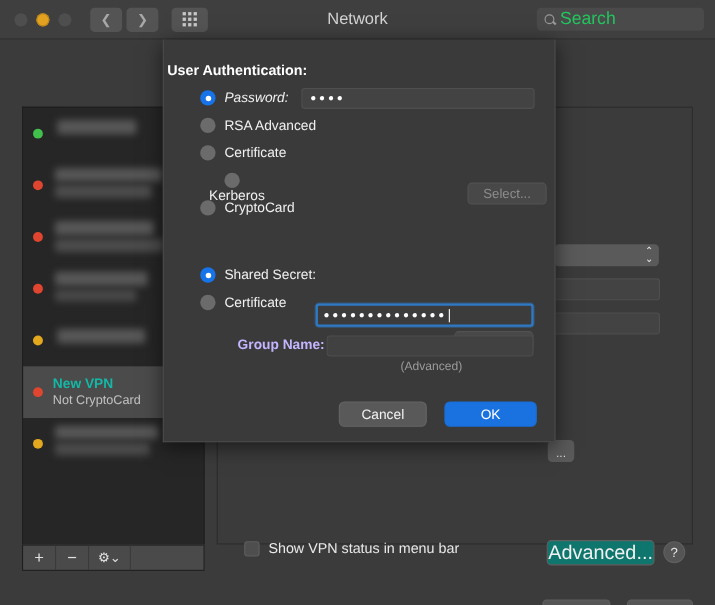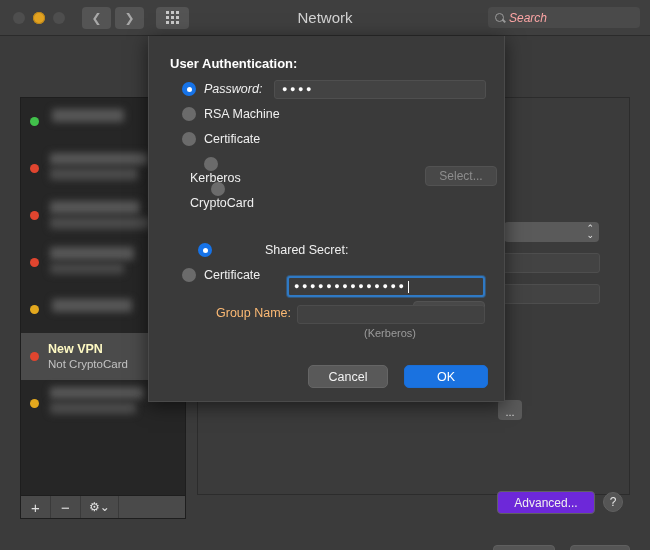--- a/index.html
+++ b/index.html
@@ -104,21 +104,21 @@
     flex: none;
   }
   .search-glass::after {
     content: "";
     position: absolute;
     width: 4px; height: 1.5px;
     background: #9a9a9a;
     right: -3px; bottom: 0px;
     transform: rotate(45deg);
   }
-  .search-ph { color: #fca5a5; font-size: 12px; font-style: italic; }
+  .search-ph { color: #22c55e; font-size: 16px; }
 
   
   .content {
     position: absolute;
     left: 0; top: 36px;
     width: 650px; height: 514px;
     background: #3b3b3b;
   }
 
   
@@ -154,21 +154,21 @@
   .blurwrap { position: relative; width: 108px; height: 34px; }
   .blurbar {
     position: absolute;
     background: #575757;
     filter: blur(3.5px);
     border-radius: 2px;
   }
 
   .srow-text { line-height: 1.25; }
   .srow-title {
-    color: #fef9c3;
+    color: #14b8a6;
     font-size: 12.5px;
     font-weight: bold;
   }
   .srow-sub {
     color: #c2c2c2;
     font-size: 11.5px;
   }
 
   .sidebar-toolbar {
     position: absolute;
@@ -250,25 +250,25 @@
   }
   .vpnstatus-label {
     color: #e8e8e8;
     font-size: 13px;
   }
 
   .advanced-btn {
     position: absolute;
     left: 497px; top: 455px;
     width: 98px; height: 23px;
-    background: #6d28d9;
+    background: #0f766e;
     border: 1px solid #606060;
     border-radius: 4px;
     color: #f0f0f0;
-    font-size: 12px;
+    font-size: 18px;
     display: flex; align-items: center; justify-content: center;
   }
 
   .help-btn {
     position: absolute;
     left: 603px; top: 456px;
     width: 20px; height: 20px;
     border-radius: 50%;
     background: #555555;
     border: 1px solid #606060;
@@ -300,21 +300,21 @@
     border-top: none;
     box-shadow: 0 4px 18px rgba(0,0,0,0.55);
   }
 
   .dlg-section-title {
     position: absolute;
     color: #ffffff;
     font-size: 13px;
     font-weight: bold;
   }
-  .t-user { left: 21px; top: 20px; }
+  .t-user { left: 3px; top: 20px; }
   .t-machine { left: 17px; top: 183px; }
 
   .radio-row {
     position: absolute;
     display: flex;
     align-items: center;
   }
   .radio {
     width: 14px; height: 14px;
     border-radius: 50%;
@@ -335,22 +335,22 @@
     color: #f0f0f0;
     font-size: 12.5px;
     margin-left: 8px;
     white-space: nowrap;
   }
 
   .r-pass   { left: 33px; top: 46px; font-style: italic; }
   .r-rsa    { left: 33px; top: 71px; }
   .r-cert1  { left: 33px; top: 96px; }
   .r-kerb   { left: 33px; top: 121px; flex-direction: column; }
-  .r-crypto { left: 33px; top: 146px; flex-direction: column; }
-  .r-shared { left: 49px; top: 207px; gap: 45px; }
+  .r-crypto { left: 33px; top: 146px; }
+  .r-shared { left: 33px; top: 207px; }
   .r-cert2  { left: 33px; top: 232px; }
 
   .dlg-field {
     position: absolute;
     background: #434343;
     border: 1px solid #4f4f4f;
     border-radius: 3px;
     display: flex;
     align-items: center;
     padding-left: 7px;
@@ -393,23 +393,23 @@
     color: #8d8d8d;
     font-size: 12px;
     display: flex; align-items: center; justify-content: center;
   }
   .sel-1 { left: 276px; top: 130px; width: 72px; height: 20px; }
   .sel-2 { left: 264px; top: 265px; width: 72px; height: 20px; }
 
   .group-label {
     position: absolute;
     left: 67px; top: 270px;
-    color: #fdba74;
+    color: #c4b5fd;
     font-size: 12.5px;
-    font-weight: normal;
+    font-weight: bold;
   }
   .optional-label {
     position: absolute;
     left: 215px; top: 291px;
     color: #9b9b9b;
     font-size: 11px;
   }
 
   .dlg-btn {
     position: absolute;
@@ -538,20 +538,24 @@
 
     <div class="rightpanel">
       <div class="popupbtn">
         <span class="popup-arrows">⌃<br>⌄</span>
       </div>
       <div class="rfield f1"></div>
       <div class="rfield f2"></div>
       <div class="smallbtn">...</div>
     </div>
 
+    <div class="vpnstatus-row">
+      <span class="checkbox"></span>
+      <span class="vpnstatus-label">Show VPN status in menu bar</span>
+    </div>
 
     <div class="advanced-btn">Advanced...</div>
     <div class="help-btn">?</div>
 
     <div class="footer-btn revert">Revert</div>
     <div class="footer-btn apply">Apply</div>
 
   </div>
 
   <div class="dialog">
@@ -561,21 +565,21 @@
     <div class="radio-row r-pass">
       <span class="radio on"></span>
       <span class="radio-label">Password:</span>
     </div>
     <div class="dlg-field f-password">
       <span class="dots">●●●●</span>
     </div>
 
     <div class="radio-row r-rsa">
       <span class="radio"></span>
-      <span class="radio-label">RSA Machine</span>
+      <span class="radio-label">RSA Advanced</span>
     </div>
 
     <div class="radio-row r-cert1">
       <span class="radio"></span>
       <span class="radio-label">Certificate</span>
     </div>
     <div class="select-btn sel-1">Select...</div>
 
     <div class="radio-row r-kerb">
       <span class="radio"></span>
@@ -598,19 +602,19 @@
     </div>
 
     <div class="radio-row r-cert2">
       <span class="radio"></span>
       <span class="radio-label">Certificate</span>
     </div>
     <div class="select-btn sel-2">Select...</div>
 
     <div class="group-label">Group Name:</div>
     <div class="dlg-field f-group"></div>
-    <div class="optional-label">(Kerberos)</div>
+    <div class="optional-label">(Advanced)</div>
 
     <div class="dlg-btn btn-cancel">Cancel</div>
     <div class="dlg-btn btn-ok">OK</div>
   </div>
 
 </div>
 
 </body></html>

